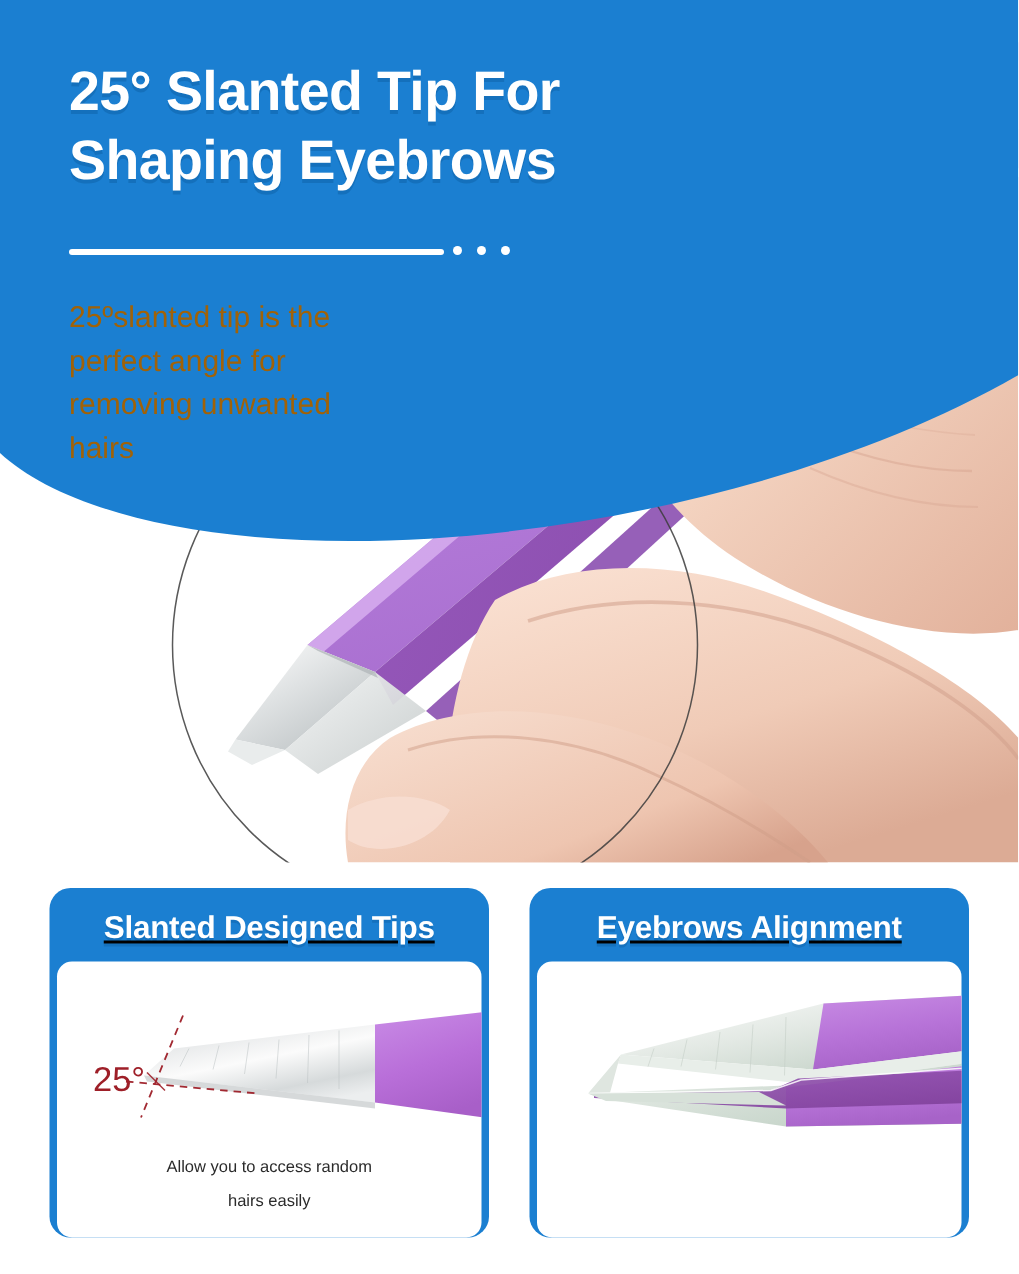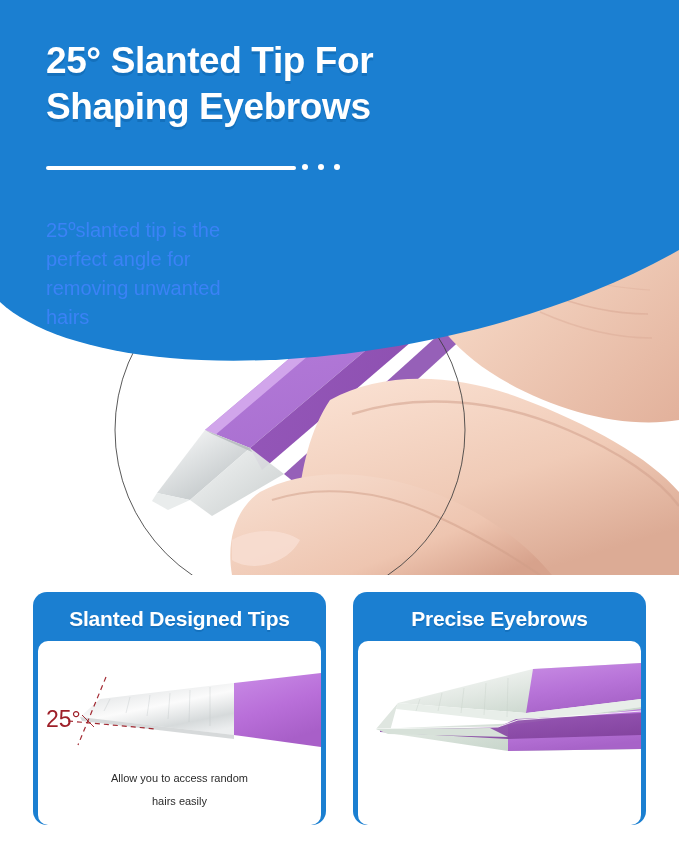--- a/index.html
+++ b/index.html
@@ -39,54 +39,54 @@
   }
   .divider{
     position:absolute;left:46px;top:166px;width:250px;height:4px;
     background:#ffffff;border-radius:2px;
   }
   .dots{position:absolute;left:302px;top:164px;display:flex;gap:10px;align-items:center;}
   .dots i{display:block;width:6px;height:6px;border-radius:50%;background:#ffffff;}
 
   .subtitle{
     position:absolute;left:46px;top:198px;width:272px;
-    color:#3b82f6;
+    color:#a16207;
     font-size:20px;line-height:29px;
     font-weight:400;
     white-space:pre-line;
-    margin-top:18px;
   }
 
   
   .cards{position:absolute;left:0;top:592px;width:679px;height:240px;}
   .card{
     position:absolute;top:0;width:293px;height:233px;
     background:#1b7fd1;
     border-radius:14px;
     box-sizing:border-box;
     padding:5px;
+    text-decoration:underline;
   }
   .card.left{left:33px;}
   .card.right{left:353px;}
   .card-title{
     height:44px;line-height:44px;
     text-align:center;
     color:#ffffff;
     font-size:21px;font-weight:bold;
     letter-spacing:-0.2px;
     text-shadow:0 2px 0 rgba(8,78,140,0.28);
   }
   .card-body{
     position:relative;
     height:184px;
     background:#ffffff;
     border-radius:10px;
     overflow:hidden;
   }
-  .card-figure{position:absolute;left:0;top:0;width:283px;height:126px;}
+  .card-figure{position:absolute;left:16px;top:0;width:283px;height:126px;}
   .card-figure svg{position:absolute;left:0;top:0;}
   .card-caption{
     position:absolute;left:8px;right:8px;bottom:12px;
     text-align:center;
     color:#2b2b2b;
     font-size:11px;line-height:23px;
     white-space:pre-line;
   }
 </style>
 </head>
@@ -284,21 +284,21 @@
             </g>
             <text x="8" y="86" font-family="Liberation Sans, sans-serif" font-size="23" fill="#9e1f28">25°</text>
           </svg>
         </div>
         <div class="card-caption">Allow you to access random
 hairs easily</div>
       </div>
     </div>
 
     <div class="card right">
-      <div class="card-title">Precise Eyebrows</div>
+      <div class="card-title">Eyebrows Alignment</div>
       <div class="card-body">
         <div class="card-figure">
           <svg width="283" height="126" viewBox="0 0 283 126">
             <defs>
               <linearGradient id="steelR" x1="0.1" y1="0.1" x2="0.9" y2="0.9">
                 <stop offset="0%" stop-color="#fafbfa"></stop>
                 <stop offset="45%" stop-color="#e3e9e4"></stop>
                 <stop offset="100%" stop-color="#c3d1c6"></stop>
               </linearGradient>
               <linearGradient id="steelR2" x1="0" y1="0" x2="1" y2="0.6">

